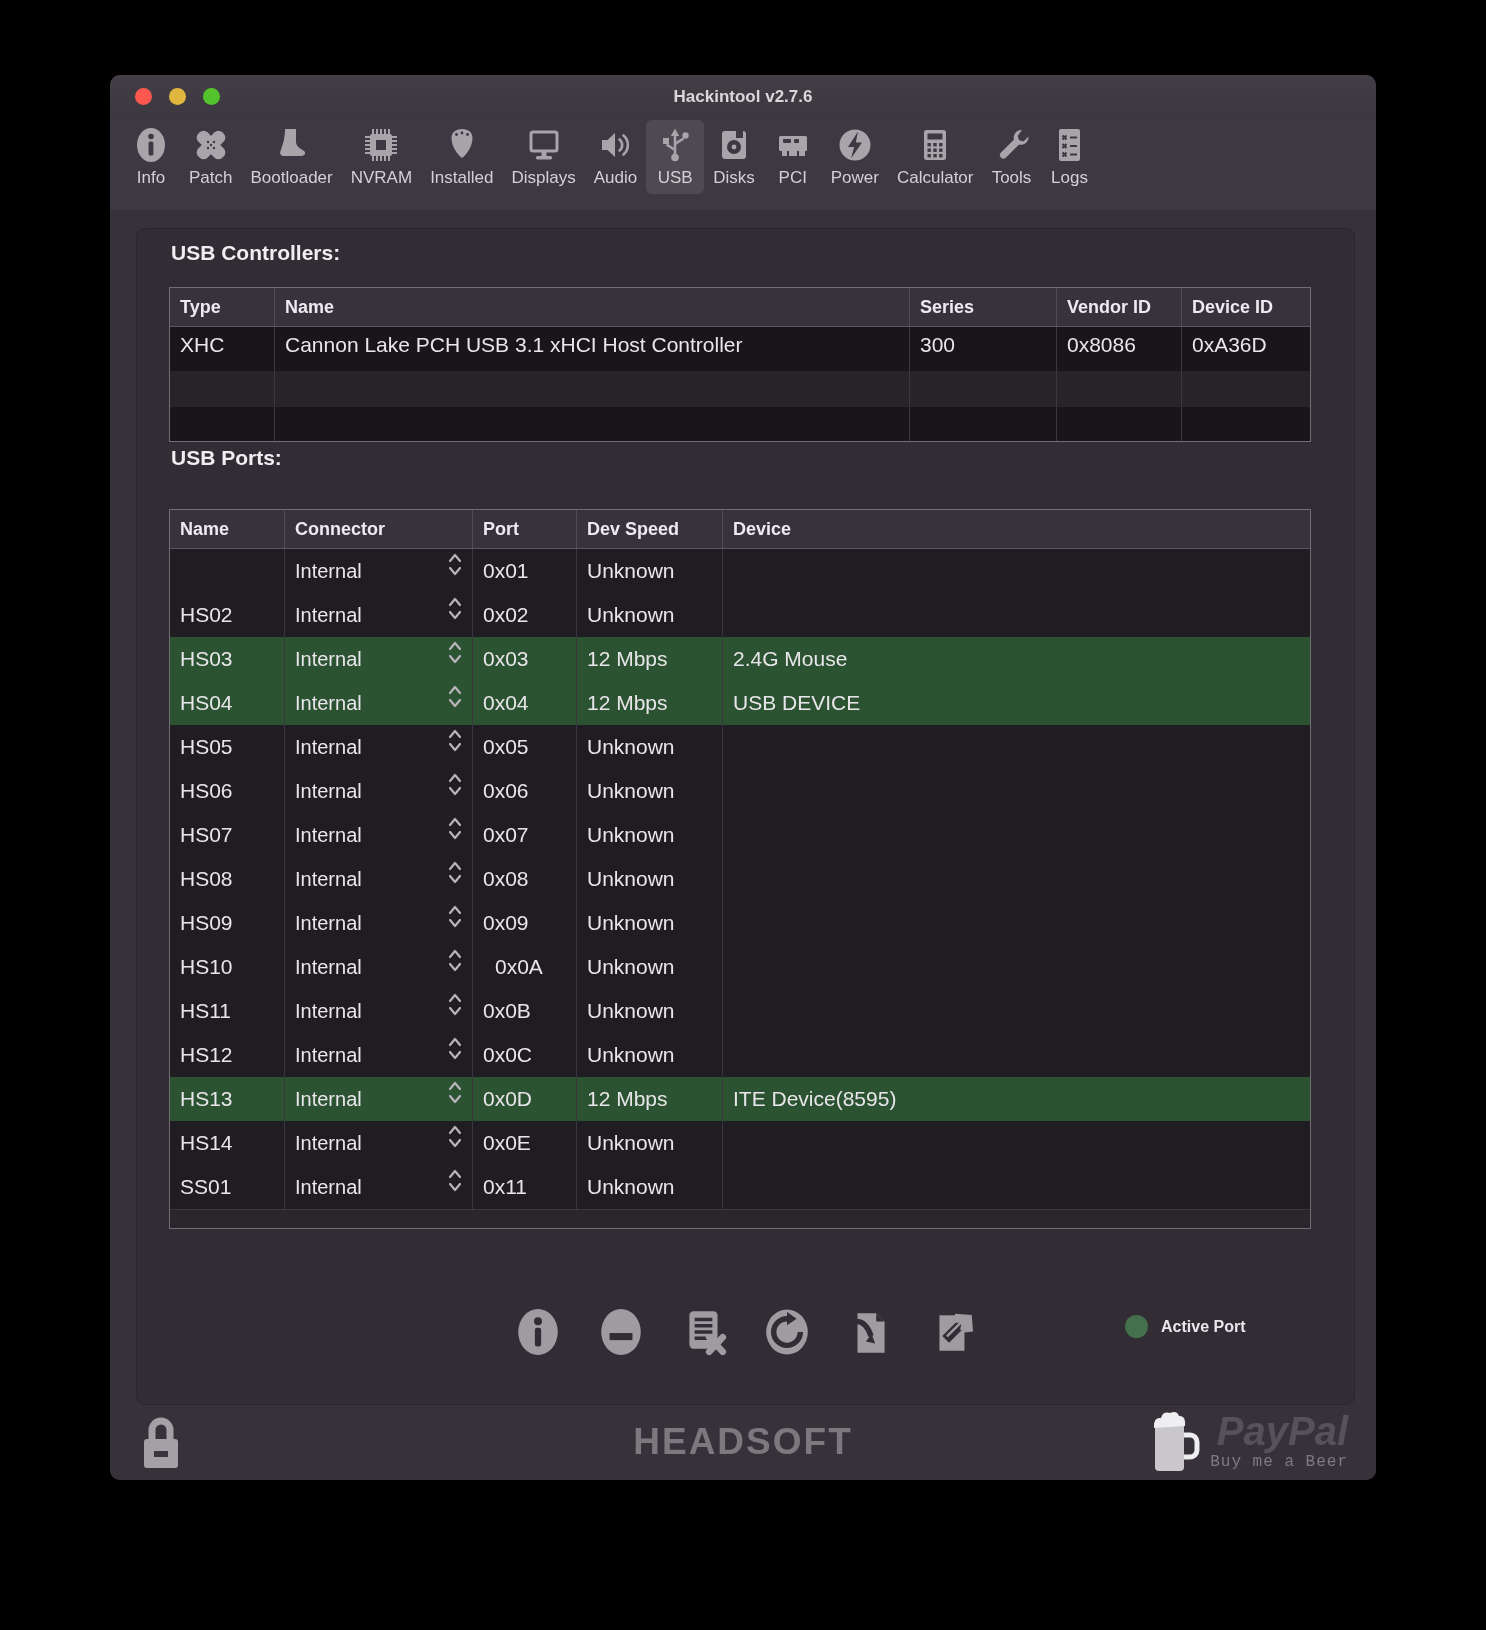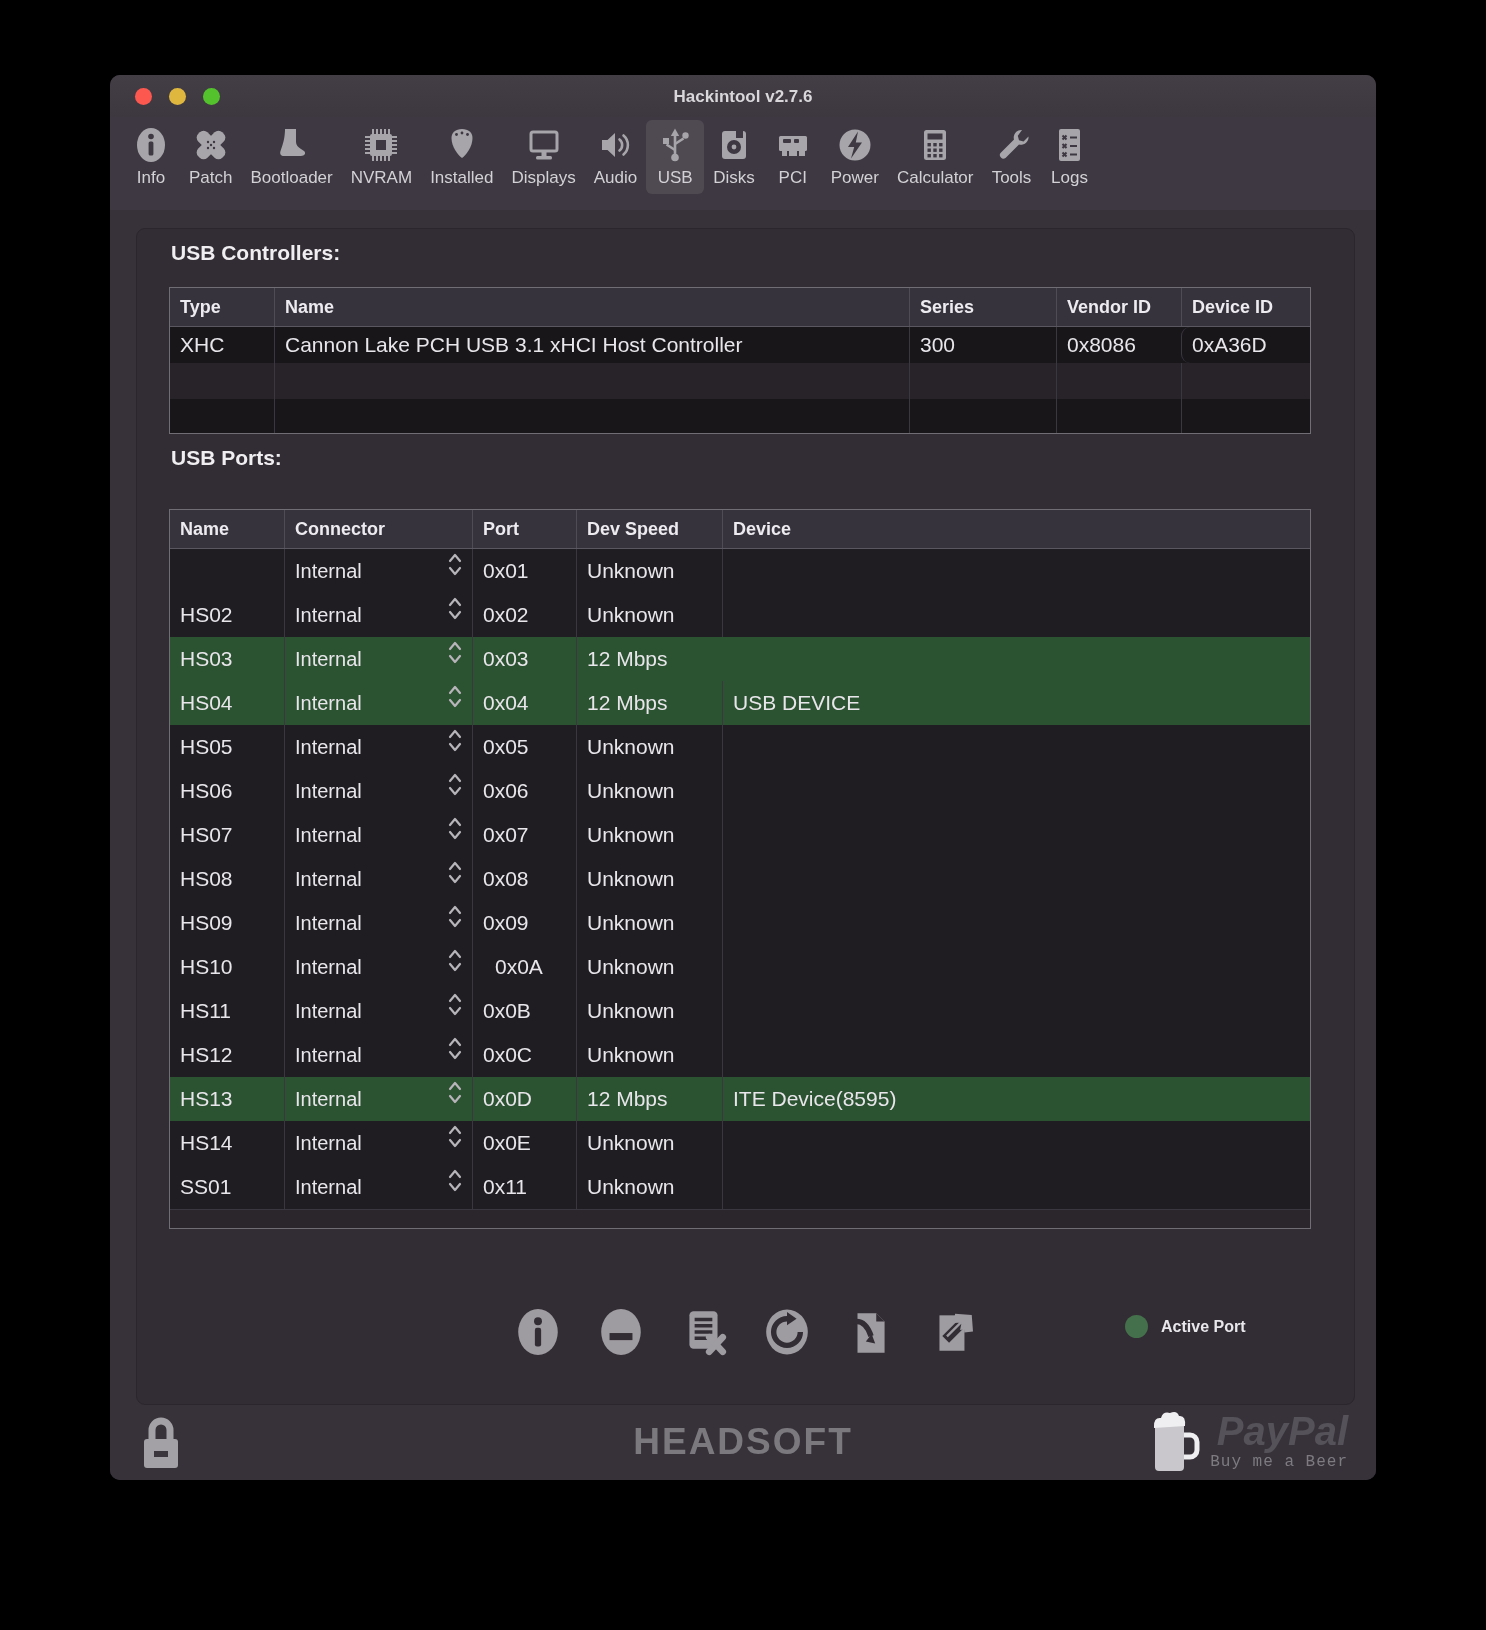--- a/index.html
+++ b/index.html
@@ -30,21 +30,21 @@
   .h-controllers{top:12px;}
   .h-ports{top:217px;}
   
   .tbl{position:absolute;left:32px;width:1140px;border:1px solid #716d75;background:#201d22;box-sizing:content-box;}
   .tbl-controllers{top:58px;}
   .tbl-ports{top:280px;}
   .thead{display:flex;height:38px;background:#37333c;border-bottom:1px solid #5b5761;}
   .th{box-sizing:border-box;padding-left:10px;font-size:18px;font-weight:bold;color:#edebf0;line-height:38px;white-space:nowrap;overflow:hidden;}
   .th + .th{border-left:1px solid #504c55;}
   .tr{display:flex;}
-  .tr-c{height:36px;line-height:36px;}
+  .tr-c{height:44px;line-height:36px;}
   .tr-p{height:44px;line-height:44px;}
   .td{box-sizing:border-box;padding-left:10px;font-size:21px;color:#e8e6ea;white-space:nowrap;overflow:hidden;}
   .td + .td{border-left:1px solid #3b3740;}
   .row-dark{background:#19161a;}
   .row-alt{background:#272329;}
   .row-base{background:#201d22;}
   .row-active{background:var(--green-row,#2b5231);}
   .conn-cell{display:flex;align-items:center;justify-content:space-between;padding-right:10px;}
   .conn-cell .conn-val{font-size:20px;}
   .filler-strip{height:18px;background:#2a262c;border-top:1px solid #3b3740;}
@@ -276,21 +276,21 @@
             <div class="th" style="width: 147px;">Series</div>
             <div class="th" style="width: 125px;">Vendor ID</div>
             <div class="th" style="width: 129px;">Device ID</div>
           </div>
         <div id="ctl-body">
             <div class="tr tr-c row-dark">
               <div class="td" style="width: 104px;">XHC</div>
               <div class="td" style="width: 635px;">Cannon Lake PCH USB 3.1 xHCI Host Controller</div>
               <div class="td" style="width: 147px;">300</div>
               <div class="td" style="width: 125px;">0x8086</div>
-              <div class="td" style="width: 129px; border-radius: 9px;">0xA36D</div>
+              <div class="td" style="width: 129px;">0xA36D</div>
             </div>
             <div class="tr row-alt" style="height: 36px;">
               <div class="td" style="width: 104px;"></div>
               <div class="td" style="width: 635px;"></div>
               <div class="td" style="width: 147px;"></div>
               <div class="td" style="width: 125px;"></div>
               <div class="td" style="width: 129px;"></div>
             </div>
             <div class="tr row-dark" style="height: 34px;">
               <div class="td" style="width: 104px;"></div>
@@ -348,20 +348,21 @@
                 <span class="conn-val">Internal</span>
                 <span><svg width="14" height="27" viewBox="0 0 14 27">
                     <g fill="none" stroke="#b7b4ba" stroke-width="2.2" stroke-linecap="round" stroke-linejoin="round">
                       <path d="M2 10 L7 4 L12 10"></path>
                       <path d="M2 17 L7 23 L12 17"></path>
                     </g>
                   </svg></span>
               </div>
               <div class="td" style="width: 104px;">0x03</div>
               <div class="td" style="width: 146px;">12 Mbps</div>
+              <div class="td" style="width: 588px;">2.4G Mouse</div>
             </div>
             <div class="tr tr-p row-active">
               <div class="td" style="width: 114px;">HS04</div>
               <div class="td conn-cell" style="width: 188px;">
                 <span class="conn-val">Internal</span>
                 <span><svg width="14" height="27" viewBox="0 0 14 27">
                     <g fill="none" stroke="#b7b4ba" stroke-width="2.2" stroke-linecap="round" stroke-linejoin="round">
                       <path d="M2 10 L7 4 L12 10"></path>
                       <path d="M2 17 L7 23 L12 17"></path>
                     </g>

